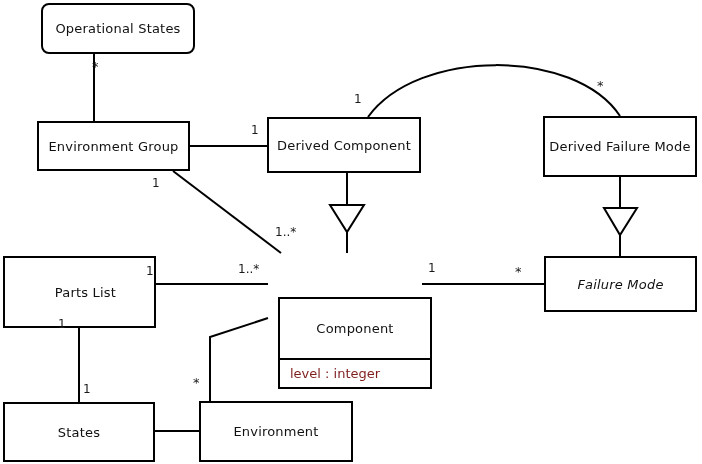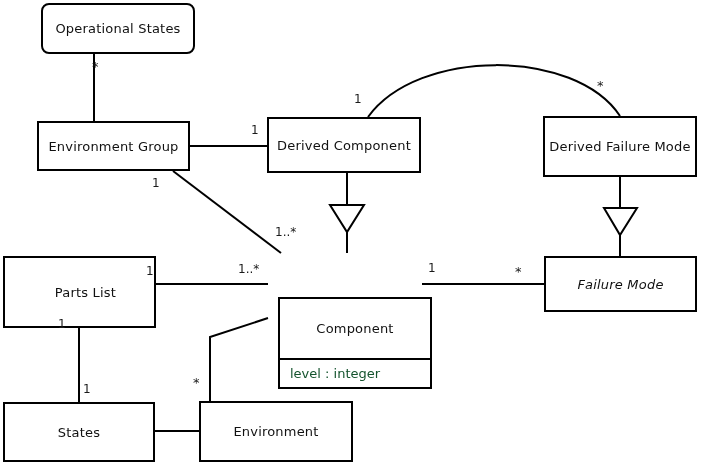--- a/index.html
+++ b/index.html
@@ -42,21 +42,21 @@
     justify-content: center;
     font-size: 13px;
     color: #111111;
     letter-spacing: 0.2px;
     text-align: center;
     padding: 0 4px;
   }
   .uml-compartment {
     border-top: 2px solid #000000;
     font-size: 13px;
-    color: #14532d;
+    color: #7f1d1d;
     display: flex;
     align-items: center;
     padding: 3px 0 3px 10px;
     min-height: 21px;
   }
   .mult {
     position: absolute;
     font-size: 12px;
     color: #1a1a1a;
     white-space: nowrap;

